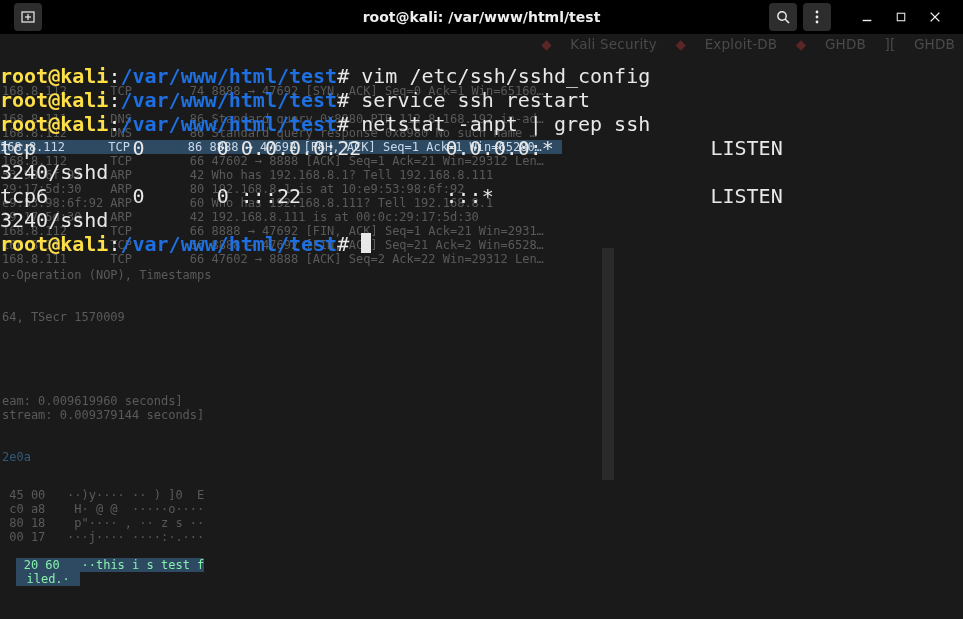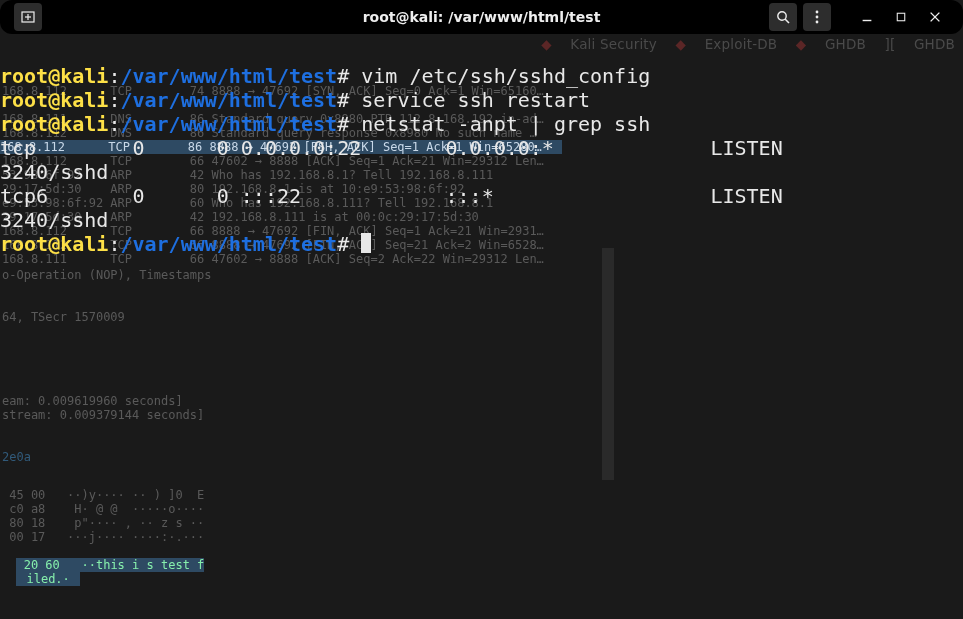--- a/index.html
+++ b/index.html
@@ -14,21 +14,20 @@
     }
     
     .topbar {
       height:34px; width:100%;
       background:#000;
       display:flex; align-items:center;
       color:#ccc; font-size:13px;
       padding:0 14px;
       position:relative;
       font-family:"DejaVu Sans",Arial,sans-serif;
-      border-radius:12px;
     }
     .topbar .left  { display:flex; gap:10px; align-items:center; }
     .topbar .title { position:absolute; left:0; right:0; text-align:center;
                      font-weight:bold; color:#eee; font-size:14px;
                      pointer-events:none; }
     .topbar .right { margin-left:auto; display:flex; gap:6px; align-items:center; }
     .ticon {
       width:28px; height:28px; border-radius:4px;
       display:flex; align-items:center; justify-content:center;
       color:#eee;

